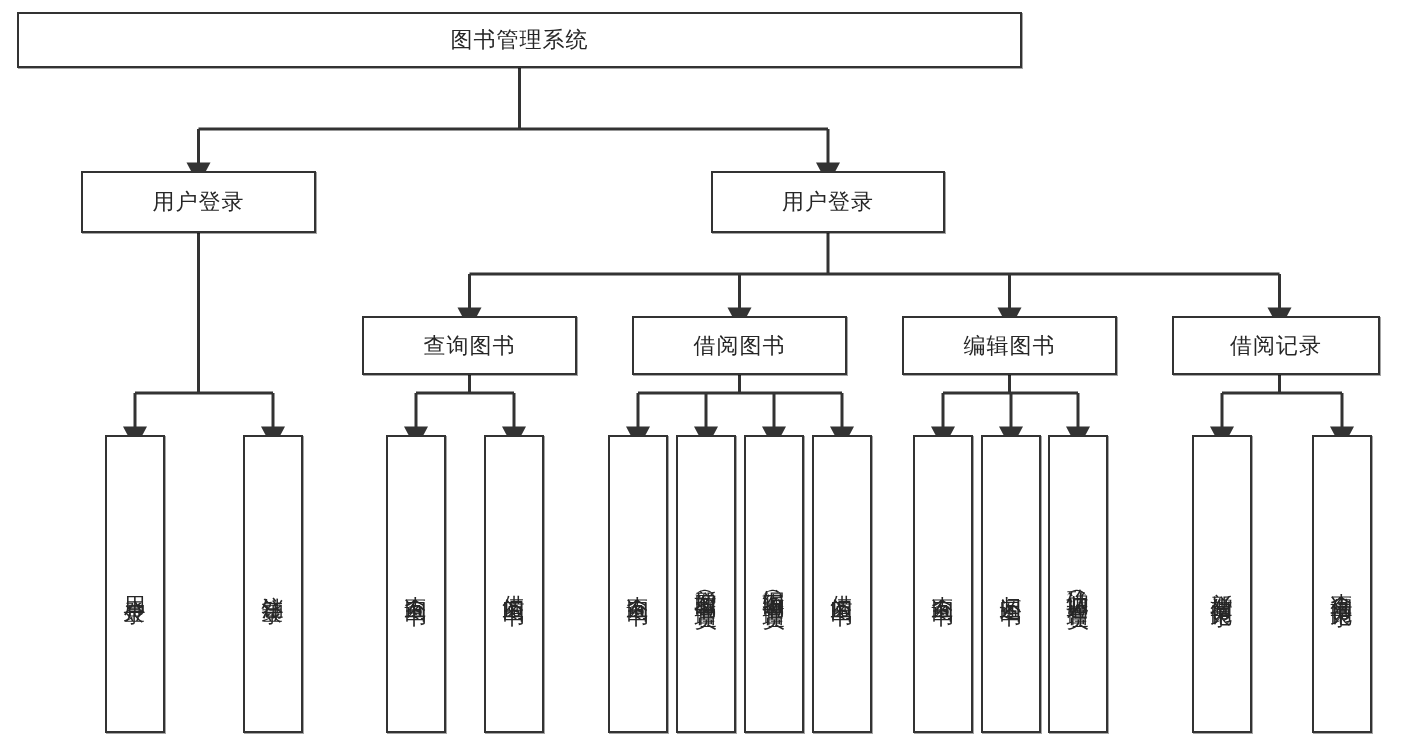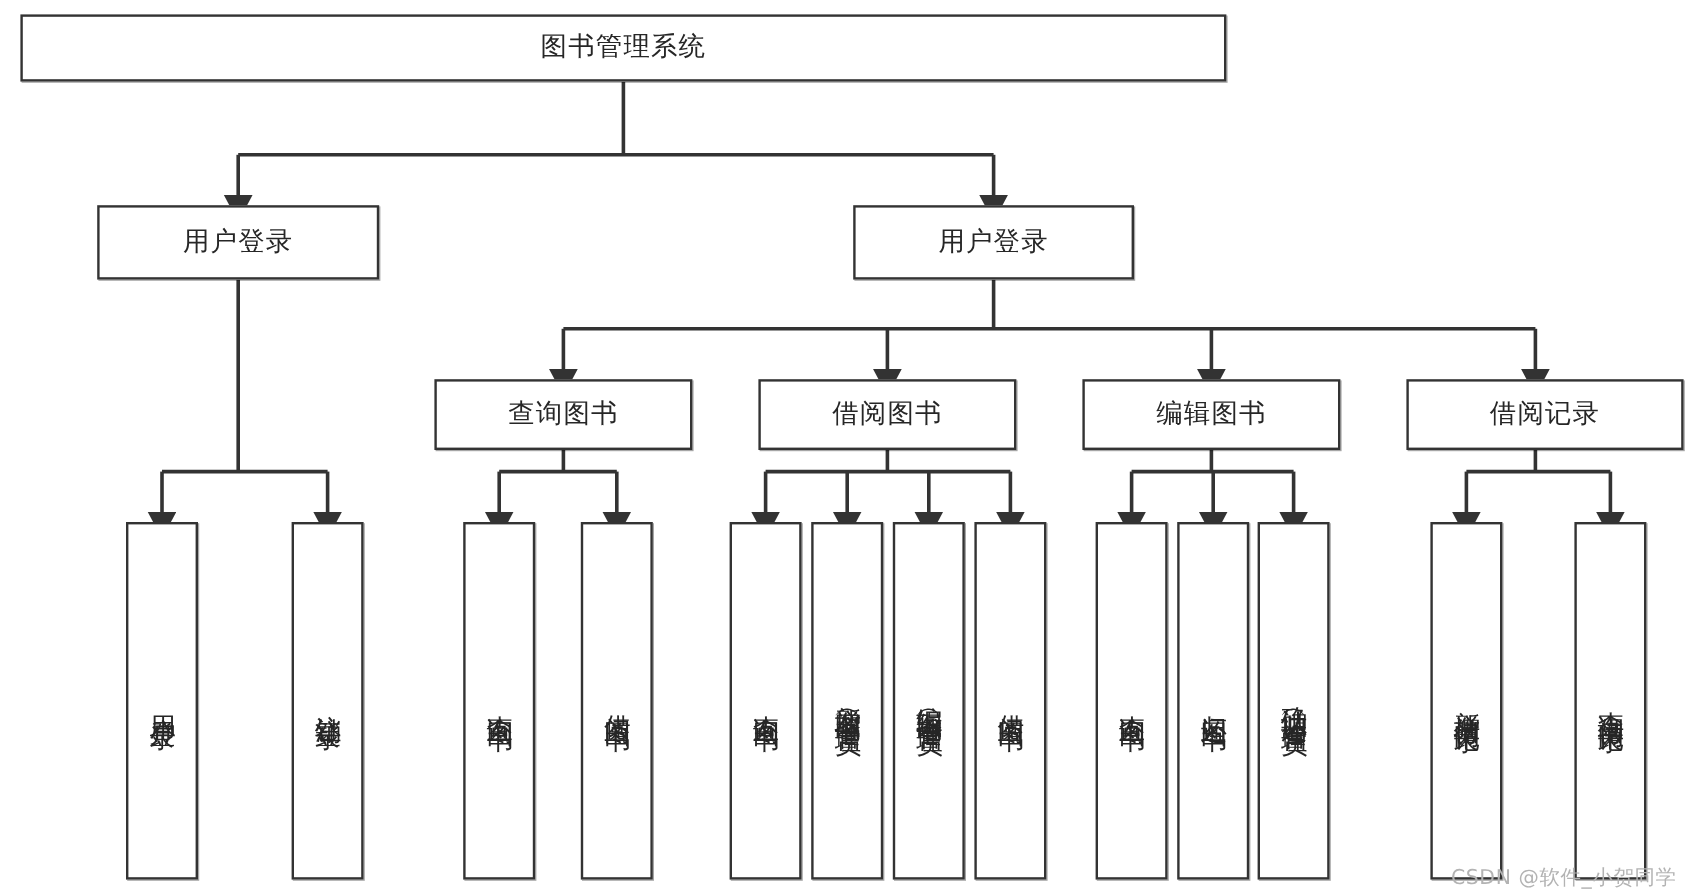--- a/index.html
+++ b/index.html
@@ -131,21 +131,21 @@
       </div>
       <div class="node horiz" style="left: 362px; top: 316px; width: 215px; height: 59px;">
         <span class="node-label">查询图书</span>
       </div>
       <div class="node horiz" style="left: 632px; top: 316px; width: 215px; height: 59px;">
         <span class="node-label">借阅图书</span>
       </div>
       <div class="node horiz" style="left: 902px; top: 316px; width: 215px; height: 59px;">
         <span class="node-label">编辑图书</span>
       </div>
-      <div class="node horiz" style="left: 1172px; top: 316px; width: 231px; height: 59px;">
+      <div class="node horiz" style="left: 1172px; top: 316px; width: 208px; height: 59px;">
         <span class="node-label">借阅记录</span>
       </div>
       <div class="node vert" style="left: 105px; top: 435px; width: 60px; height: 298px;">
         <span class="node-label">用户登录</span>
       </div>
       <div class="node vert" style="left: 243px; top: 435px; width: 60px; height: 298px;">
         <span class="node-label">注销登录</span>
       </div>
       <div class="node vert" style="left: 386px; top: 435px; width: 60px; height: 298px;">
         <span class="node-label">查询图书</span>
@@ -175,14 +175,13 @@
         <span class="node-label">确认归还（管理员）</span>
       </div>
       <div class="node vert" style="left: 1192px; top: 435px; width: 60px; height: 298px;">
         <span class="node-label">新增借阅记录</span>
       </div>
       <div class="node vert" style="left: 1312px; top: 435px; width: 60px; height: 298px;">
         <span class="node-label">查询借阅记录</span>
       </div>
     </div>
 
-  <div id="watermark">CSDN @软件_小贺同学</div>
 </div>
 
 </body></html>

